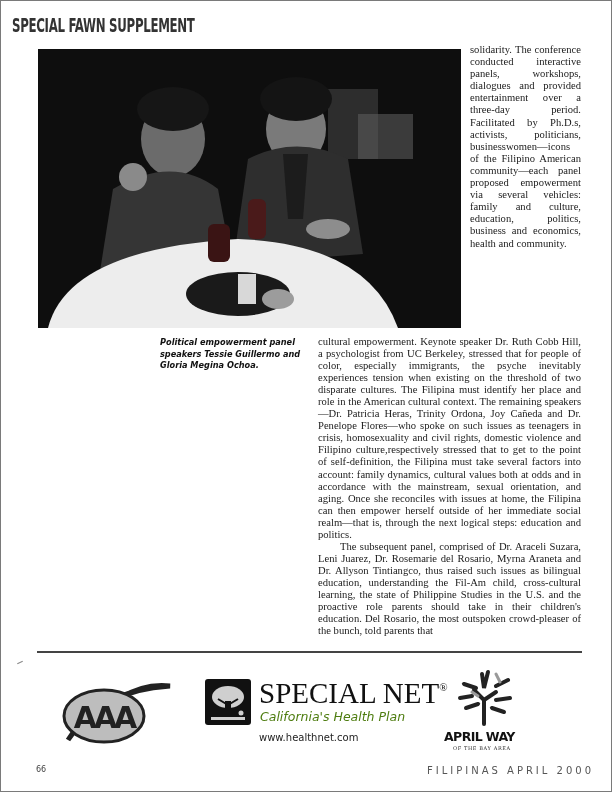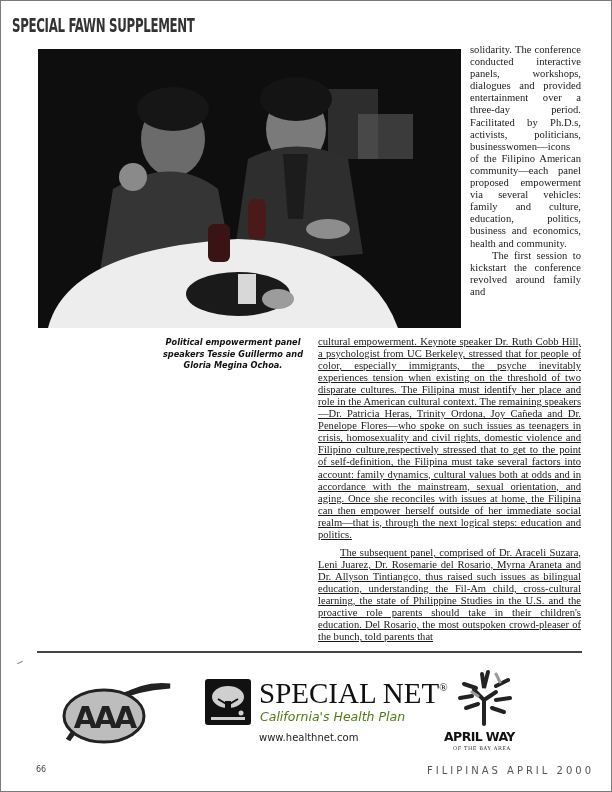--- a/index.html
+++ b/index.html
@@ -19,36 +19,36 @@
     white-space: nowrap;
   }
   .photo {
     position: absolute; left: 38px; top: 49px; width: 423px; height: 279px;
     background: #0d0d0d; overflow: hidden;
   }
   .photo svg { width: 100%; height: 100%; display: block; }
   .caption {
     position: absolute; left: 160px; top: 337px; width: 146px;
     font-family: "DejaVu Sans", sans-serif; font-style: italic; font-weight: bold;
-    font-size: 8.2px; line-height: 11.5px; text-align: center; color: #111;
+    font-size: 8.2px; line-height: 11.5px; text-align: left; color: #111;
   }
   .narrow-col {
     position: absolute; left: 470px; top: 44px; width: 111px;
     font-size: 9.5px; line-height: 12px; text-align: justify; color: #1a1a1a;
     font-family: "Liberation Serif", serif; font-size: 10.6px; line-height: 12.1px;
   }
   .narrow-col p { margin: 0; font-family: Liberation Serif, serif; }
   .narrow-col .indent { text-indent: 22px; }
   .wide-col {
     position: absolute; left: 318px; top: 336px; width: 263px;
     font-family: "Liberation Serif", serif; font-size: 10.6px; line-height: 12.05px;
-    text-align: justify; color: #1a1a1a; text-decoration: underline;
+    text-align: justify; color: #1a1a1a;
   }
   .wide-col p { margin: 0; }
-  .wide-col .indent { text-indent: 22px; margin-top: 6px; }
+  .wide-col .indent { text-indent: 22px; }
   .rule {
     position: absolute; left: 37px; top: 651px; width: 545px; height: 2px;
     background: #444;
   }
   .sponsors { position: absolute; left: 0; top: 660px; width: 530px; height: 100px; }
   .aaa-logo { position: absolute; left: 60px; top: 18px; width: 118px; height: 72px; }
   .hn-box { position: absolute; left: 205px; top: 19px; width: 46px; height: 46px; background: #111; border-radius: 3px; }
   .hn-title {
     position: absolute; left: 259px; top: 17px;
     font-family: "Liberation Serif", serif; font-size: 29px; letter-spacing: 0px; color: #111;
@@ -117,21 +117,20 @@
     <rect x="210" y="150" width="18" height="40" rx="6" fill="#4a1a1a"></rect>
     <rect x="200" y="225" width="18" height="30" fill="#d8d8d8"></rect>
     <ellipse cx="240" cy="250" rx="16" ry="10" fill="#9c9c9c"></ellipse>
   </svg>
 </div>
 
 <div class="caption">Political empowerment panel speakers Tessie Guillermo and Gloria Megina Ochoa.</div>
 
 <div class="narrow-col">
   <p>solidarity. The conference conducted interactive panels, workshops, dialogues and provided entertainment over a three-day period. Facilitated by Ph.D.s, activists, politicians, businesswomen—icons of the Filipino American community—each panel proposed empowerment via several vehicles: family and culture, education, politics, business and economics, health and community.</p>
-  <p class="indent">The first session to kickstart the conference revolved around family and</p>
 </div>
 
 <div class="wide-col">
   <p>cultural empowerment. Keynote speaker Dr. Ruth Cobb Hill, a psychologist from UC Berkeley, stressed that for people of color, especially immigrants, the psyche inevitably experiences tension when existing on the threshold of two disparate cultures. The Filipina must identify her place and role in the American cultural context. The remaining speakers—Dr. Patricia Heras, Trinity Ordona, Joy Cañeda and Dr. Penelope Flores—who spoke on such issues as teenagers in crisis, homosexuality and civil rights, domestic violence and Filipino culture,respectively stressed that to get to the point of self-definition, the Filipina must take several factors into account: family dynamics, cultural values both at odds and in accordance with the mainstream, sexual orientation, and aging. Once she reconciles with issues at home, the Filipina can then empower herself outside of her immediate social realm—that is, through the next logical steps: education and politics.</p>
   <p class="indent">The subsequent panel, comprised of Dr. Araceli Suzara, Leni Juarez, Dr. Rosemarie del Rosario, Myrna Araneta and Dr. Allyson Tintiangco, thus raised such issues as bilingual education, understanding the Fil-Am child, cross-cultural learning, the state of Philippine Studies in the U.S. and the proactive role parents should take in their children's education. Del Rosario, the most outspoken crowd-pleaser of the bunch, told parents that</p>
 </div>
 
 <div class="rule"></div>
 <div class="scan-mark"></div>
 

